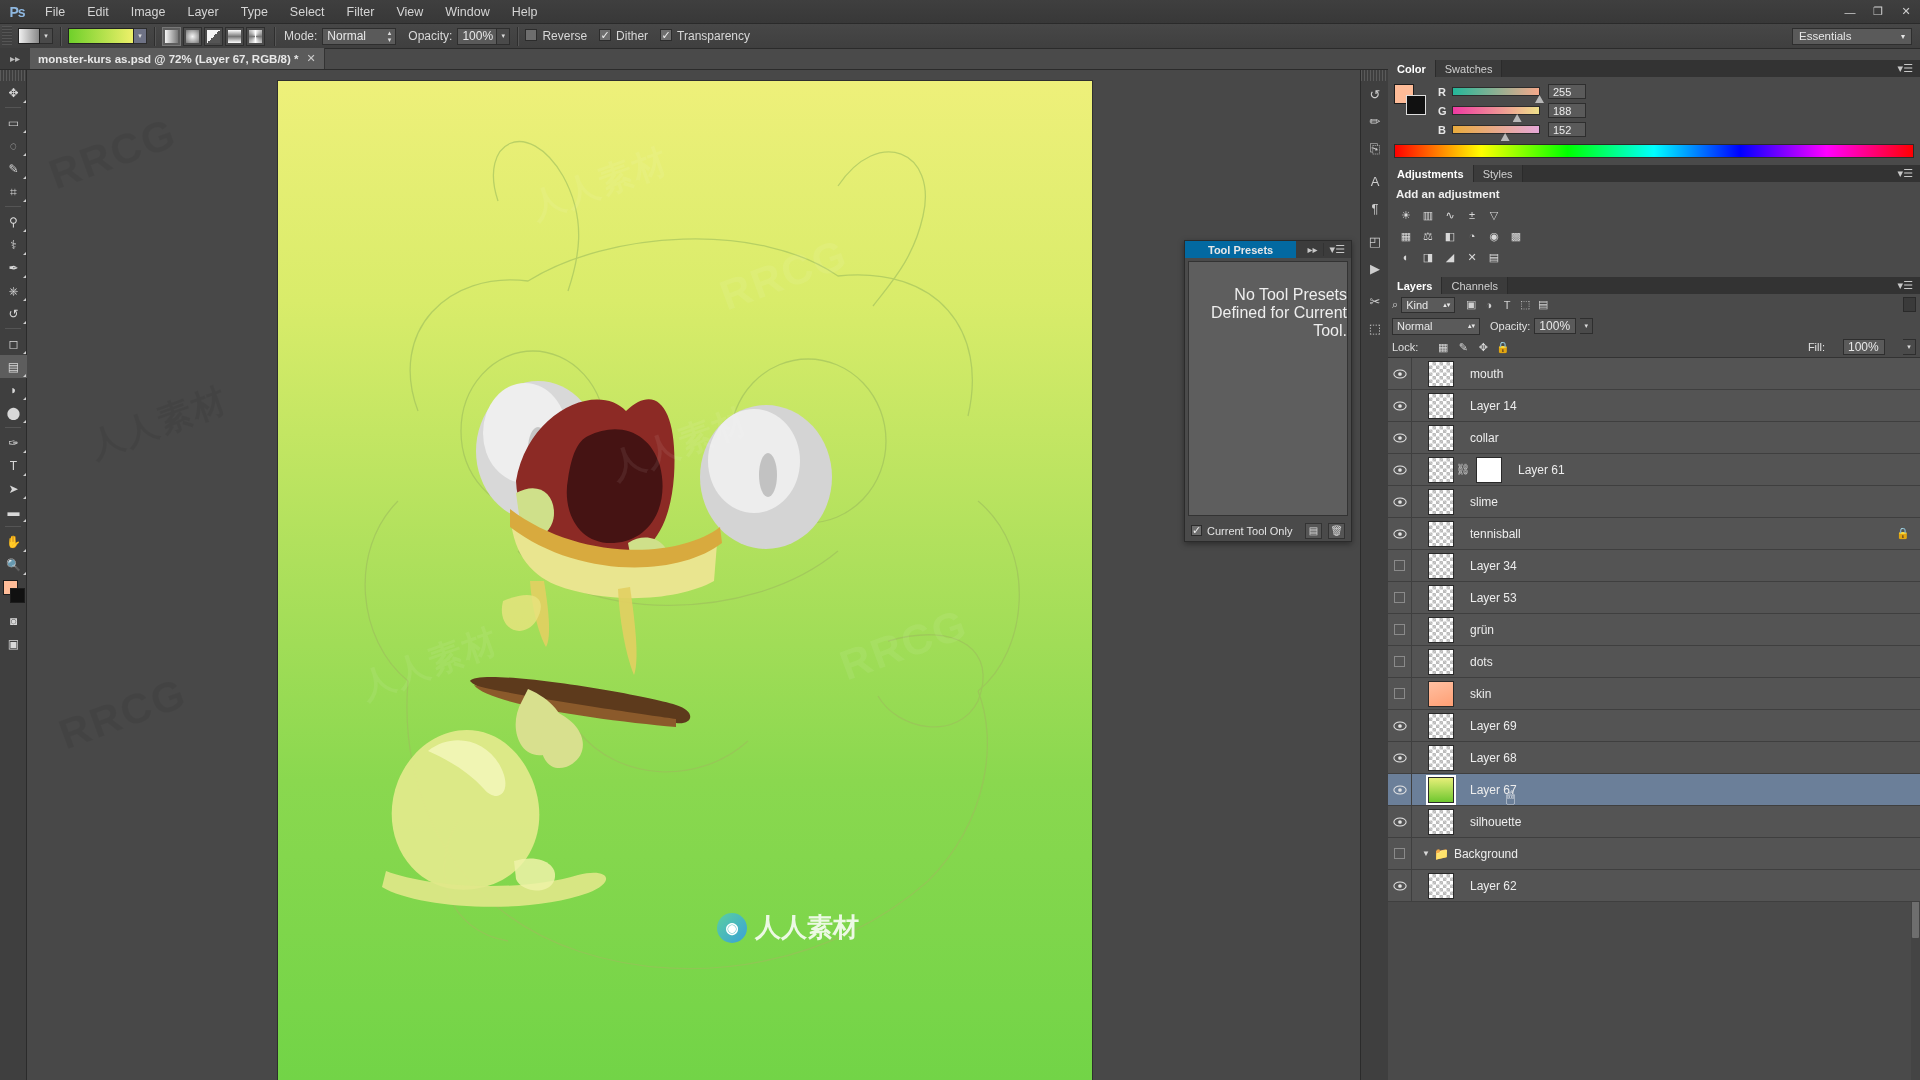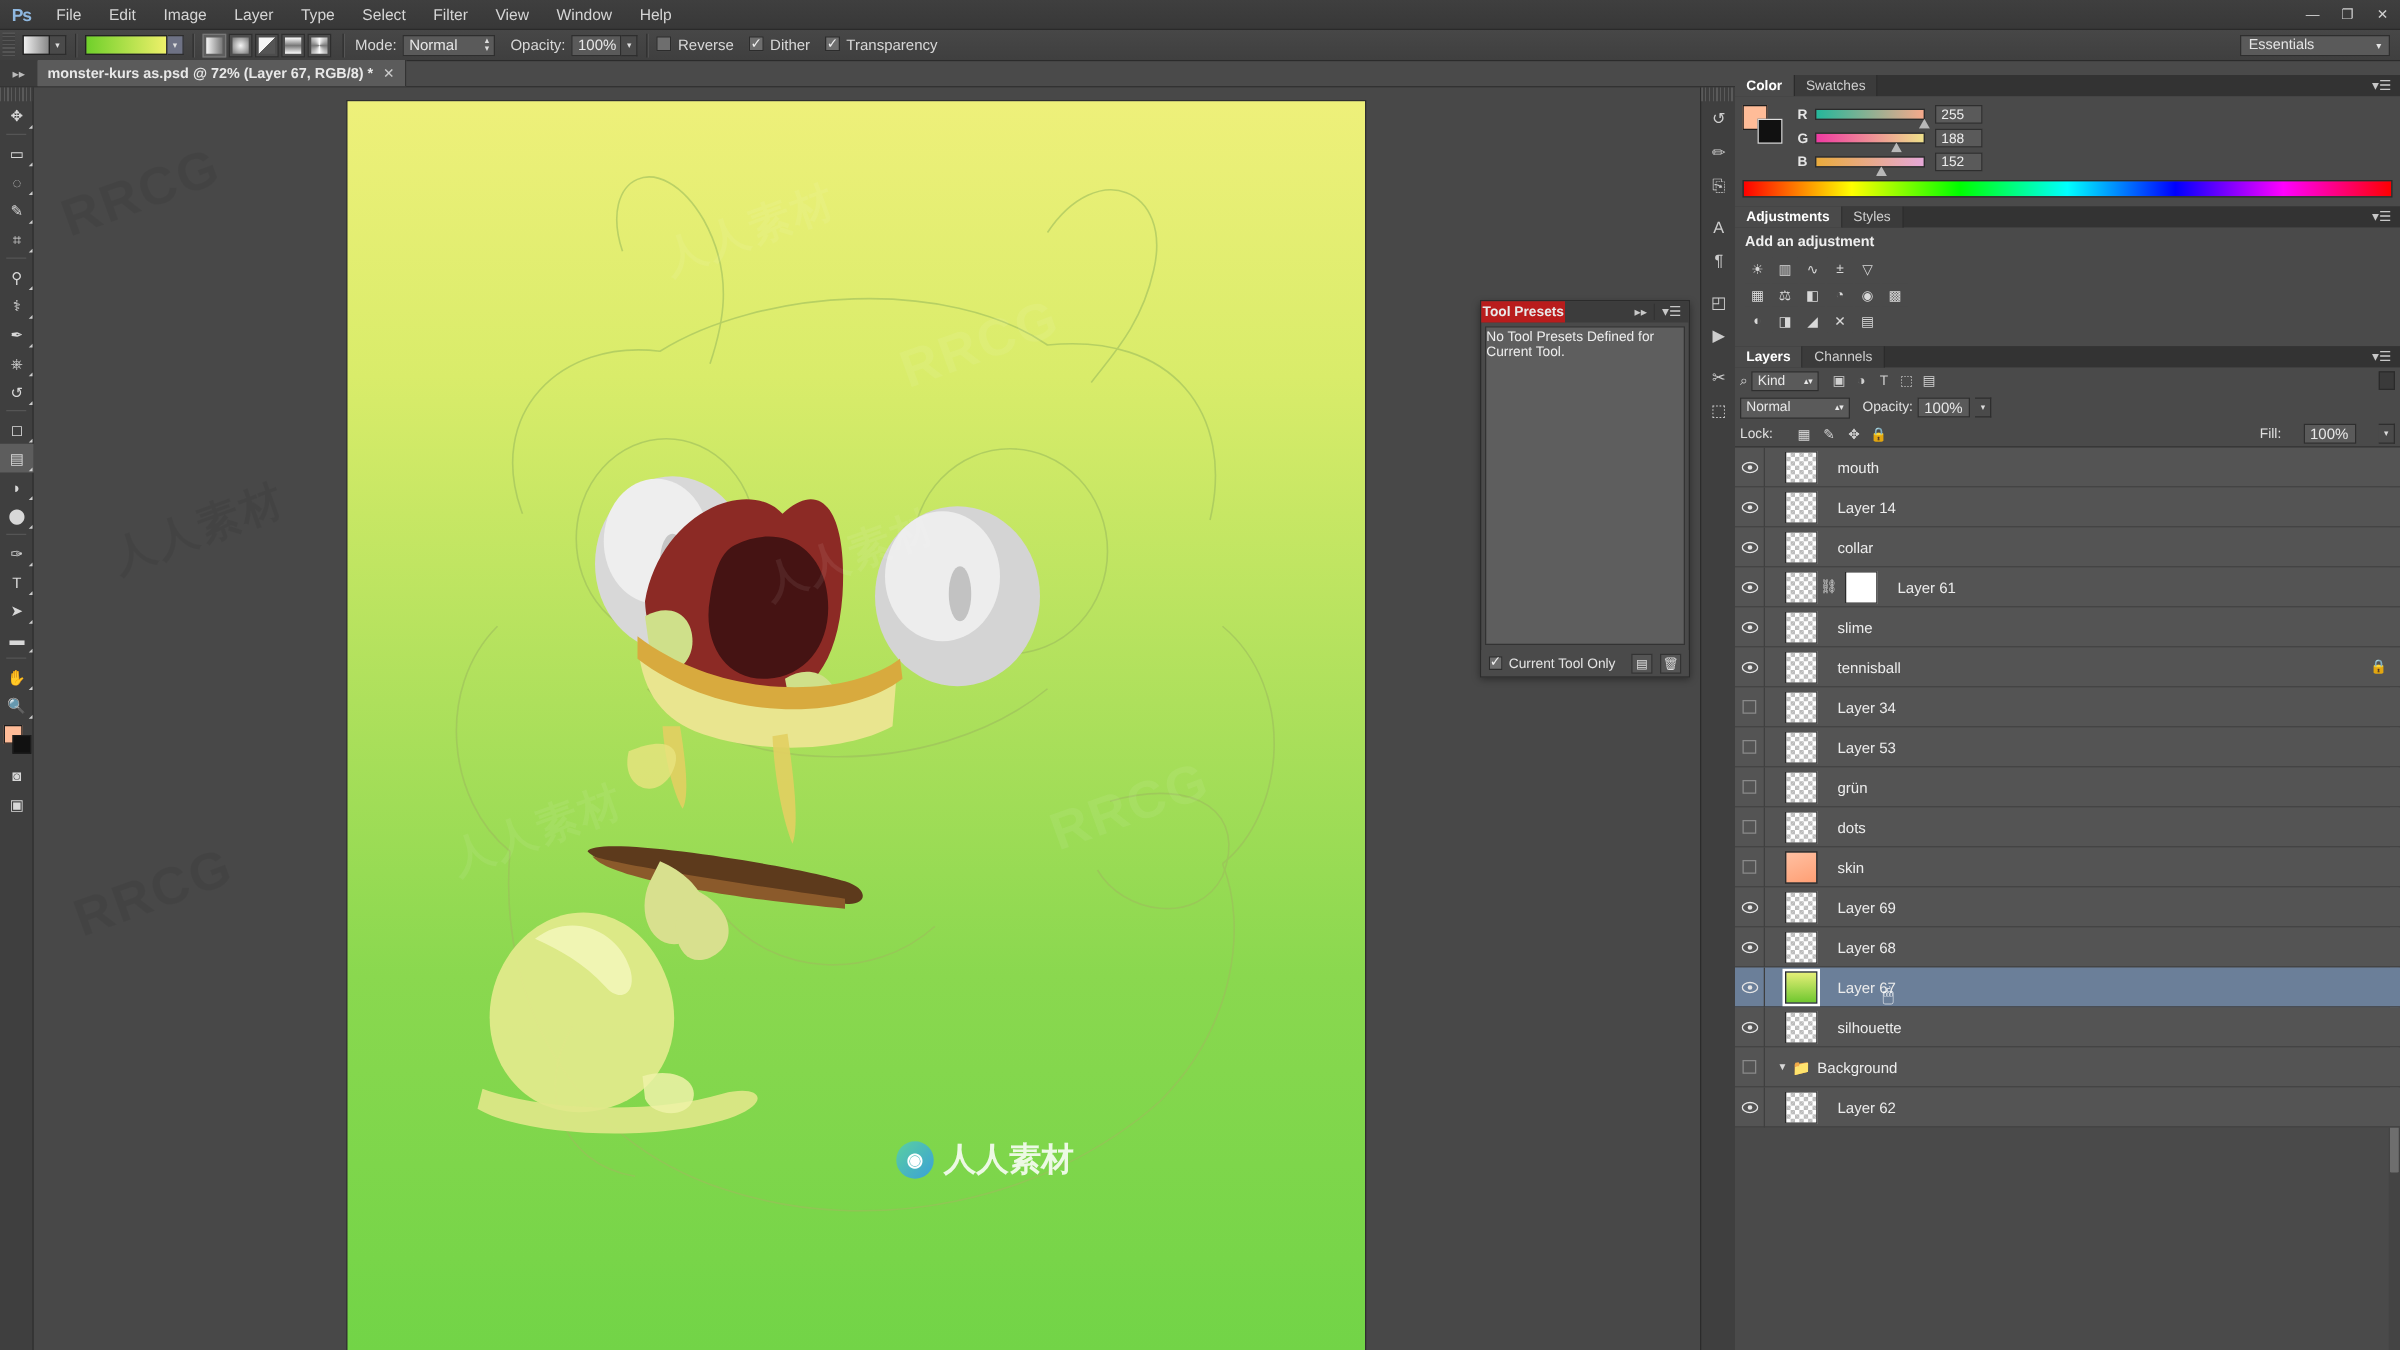--- a/index.html
+++ b/index.html
@@ -86,26 +86,26 @@
   
   .canvasarea { position:absolute; left:27px; top:70px; width:1333px; height:1010px; background:#484848; }
   .artboard { position:absolute; left:251px; top:11px; width:814px; height:1000px;
      background:linear-gradient(180deg,#eef07a 0%, #d9ec6a 22%, #aee05c 48%, #8ad84f 70%, #72d447 100%);
      box-shadow:0 0 0 1px #2f2f2f; overflow:hidden;}
 
   
   .toolpresets { position:absolute; left:1184px; top:240px; width:168px; height:302px;
      background:#4a4a4a; border:1px solid #2b2b2b; box-shadow:0 2px 6px rgba(0,0,0,.4); }
   .tp-tabrow { height:17px; background:#3c3c3c; display:flex; align-items:center; }
-  .tp-tab { height:17px; background:#b91c1c; color:#e8e8e8; display:flex; align-items:center;
-     padding:0 1px; font-size:11px; font-weight:bold;}
+  .tp-tab { height:17px; background:#0369a1; color:#e8e8e8; display:flex; align-items:center;
+     padding:0 23px; font-size:11px; font-weight:bold;}
   .tp-arrows { margin-left:auto; color:#c8c8c8; font-size:10px; padding:0 5px;}
   .tp-menu { color:#c8c8c8; font-size:11px; padding:0 6px; border-left:1px solid #333;}
   .tp-body { position:absolute; left:3px; top:20px; right:3px; bottom:25px; background:#5e5e5e;
-     border:1px solid #333; color:#eee; font-size:11px; text-align:left; padding-top:2px;}
+     border:1px solid #333; color:#eee; font-size:16px; text-align:right; padding-top:24px;}
   .tp-footer { position:absolute; left:0; right:0; bottom:0; height:21px; background:#4a4a4a;
      display:flex; align-items:center; padding:0 6px; font-size:11px; color:#e4e4e4;}
   .tp-fbtn { width:17px;height:16px; background:#555; border:1px solid #333; margin-left:6px;
      display:flex;align-items:center;justify-content:center; font-size:10px; color:#ddd;}
 
   
   .icondock { position:absolute; left:1360px; top:70px; width:28px; height:1010px;
      background:#3f3f3f; border-left:1px solid #2b2b2b; }
   .dock-grip { height:11px; background:repeating-linear-gradient(90deg,#5a5a5a,#5a5a5a 1px,#3f3f3f 1px,#3f3f3f 3px);}
   .dockbtn { width:28px; height:27px; display:flex; align-items:center; justify-content:center;

